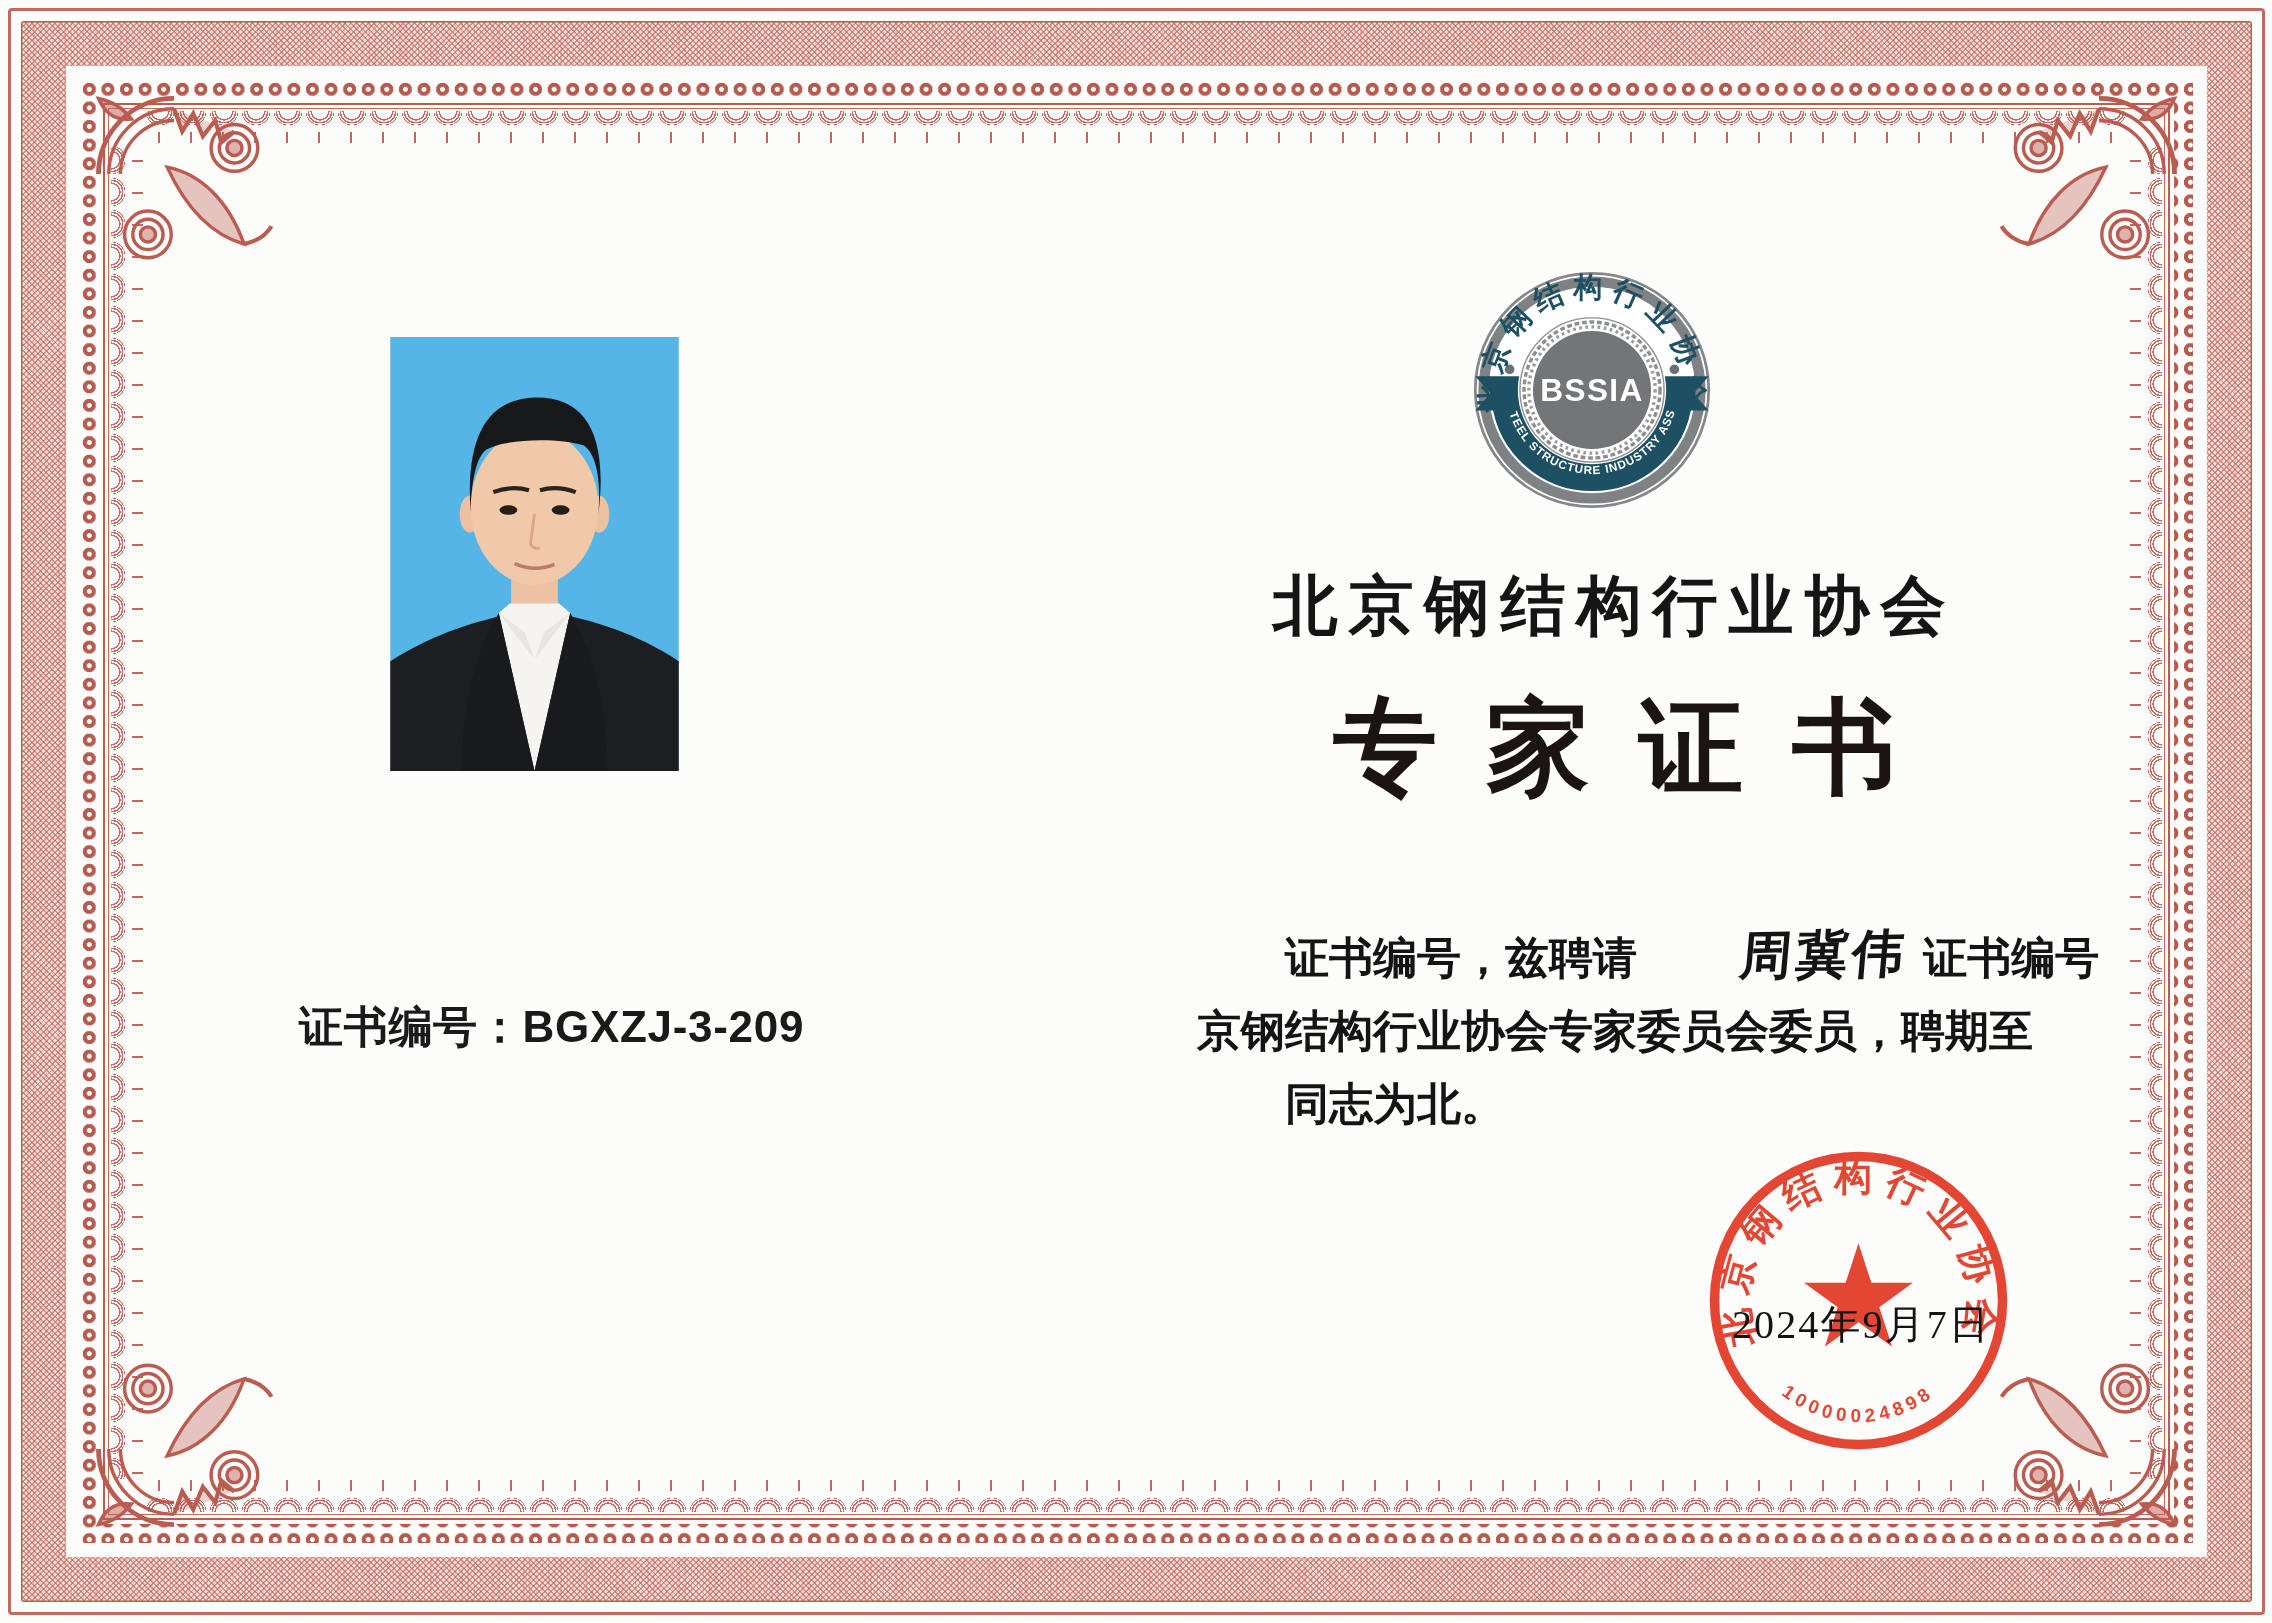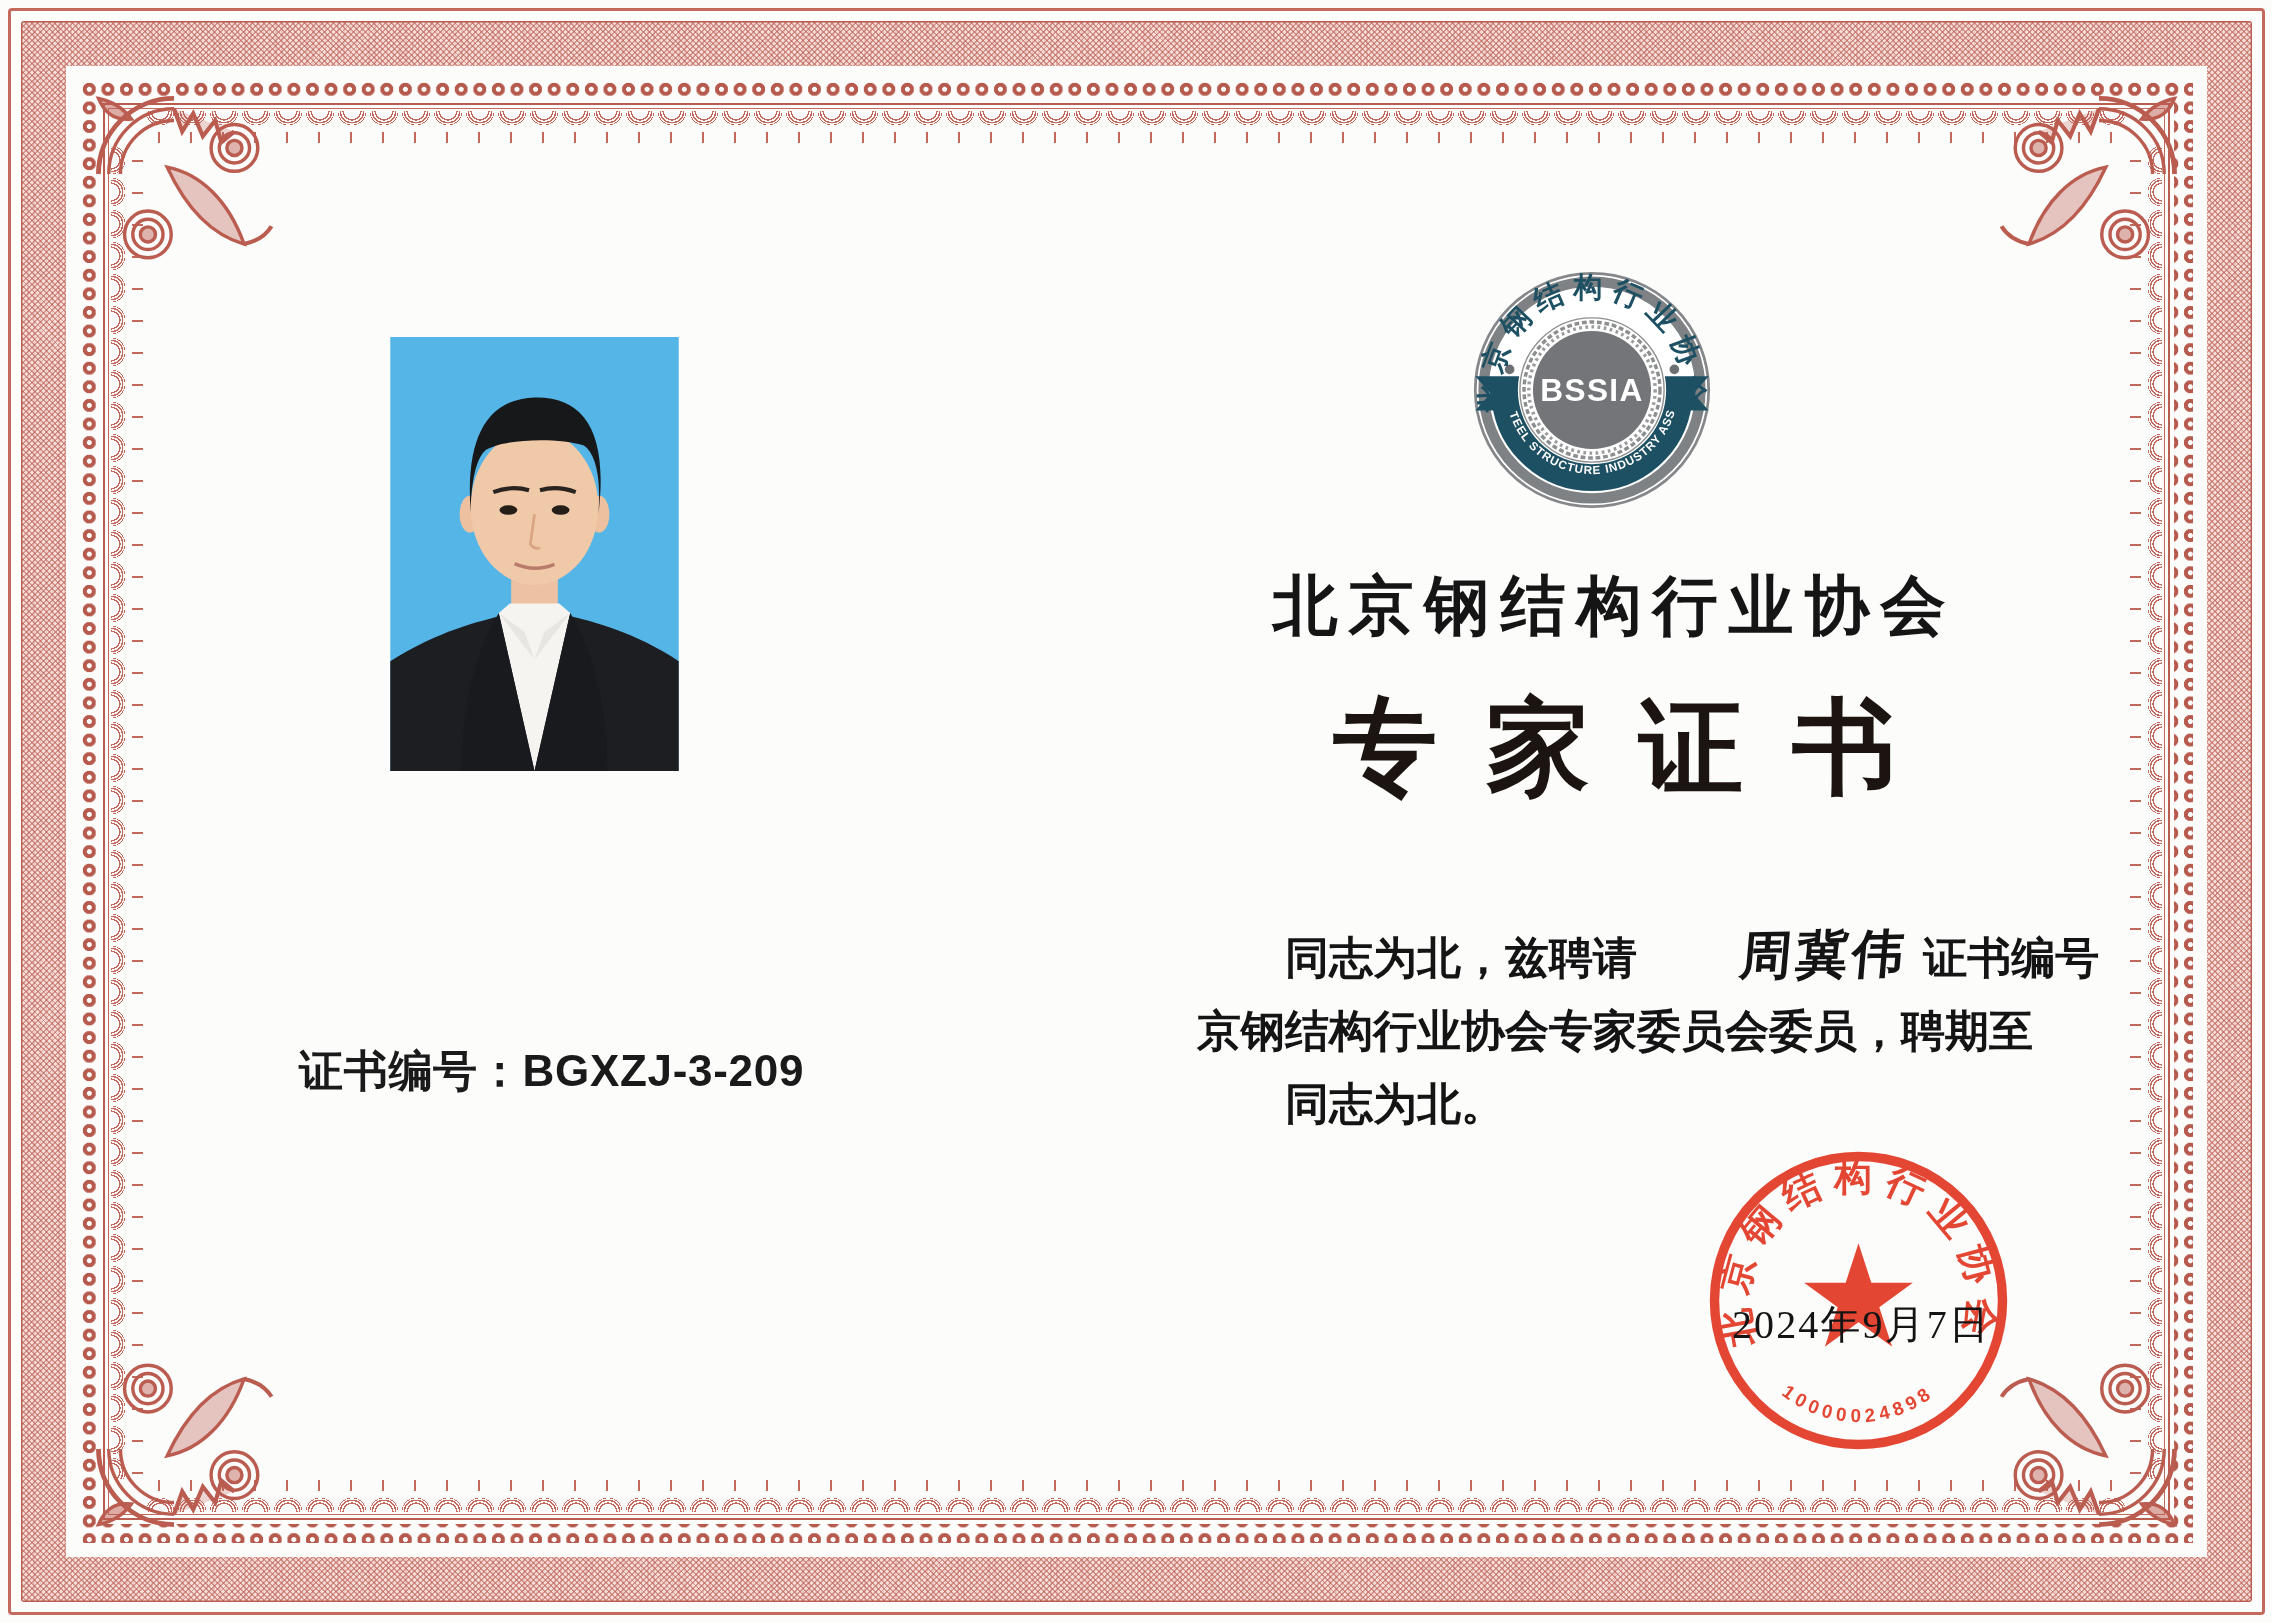--- a/index.html
+++ b/index.html
@@ -60,21 +60,21 @@
   .badge{position:absolute;left:1465px;top:263px;width:254px;height:254px;}
 
   .issuer-title{position:absolute;left:1168px;top:562px;width:893px;text-align:center;
     font-size:65px;font-weight:bold;color:#151515;letter-spacing:11px;
     font-family:"Liberation Sans",sans-serif;white-space:nowrap;}
   .cert-title{position:absolute;left:1168px;top:679px;width:893px;text-align:center;
     font-size:104px;font-weight:bold;color:#1b1410;letter-spacing:49px;padding-left:49px;box-sizing:border-box;
     font-family:Liberation Mono, monospace;white-space:nowrap;}
 
   .cert-no{position:absolute;left:299px;top:998px;font-size:44px;font-weight:600;color:#1a1a1a;
-    font-family:"Liberation Sans",sans-serif;white-space:nowrap;letter-spacing:0.7px;margin-top:44px;}
+    font-family:"Liberation Sans",sans-serif;white-space:nowrap;letter-spacing:0.7px;}
 
   .body-text{position:absolute;left:1197px;top:919px;width:841px;color:#141414;
     font-family:"Liberation Sans",sans-serif;font-size:44px;font-weight:bold;line-height:73px;}
   .bline{white-space:nowrap;}
   .bline.indent{text-indent:88px;}
   .expert-name{display:inline-block;font-size:52px;font-weight:bold;margin:0 15px;
     transform:skewX(-6deg) rotate(-1deg);font-family:"Liberation Serif",serif;letter-spacing:4.1px;}
 
   .seal{position:absolute;left:1697px;top:1139px;width:323px;height:323px;opacity:.93;}
   .issue-date{position:absolute;left:1732px;top:1297px;width:289px;text-align:left;z-index:6;
@@ -177,21 +177,21 @@
 
   <div class="issuer-title">北京钢结构行业协会</div>
   <div class="cert-title">专家证书</div>
 
   <div class="cert-no">
     <span>证书编号：</span><span>BGXZJ-3-209</span>
   </div>
 
   <div class="body-text">
     <div class="bline indent">
-      <span>同志为北，兹聘请</span><span class="expert-name">周冀伟</span><span>证书编号</span>
+      <span>证书编号，兹聘请</span><span class="expert-name">周冀伟</span><span>证书编号</span>
     </div>
     <div class="bline">京钢结构行业协会专家委员会委员，聘期至</div>
     <div class="bline indent">同志为北。</div>
   </div>
 
   <svg class="seal" viewBox="-240 -240 480 480">
     <circle cx="0" cy="0" r="214" fill="none" stroke="#e23a26" stroke-width="14"></circle>
     <polygon fill="#e23a26" points="0,-85 19.1,-26.3 80.8,-26.3 30.9,10 50,68.8 0,32.5 -50,68.8 -30.9,10 -80.8,-26.3 -19.1,-26.3"></polygon>
     <defs>
       <path id="sealTopArc" d="M -127,106 A 165,165 0 1 1 127,106"></path>

